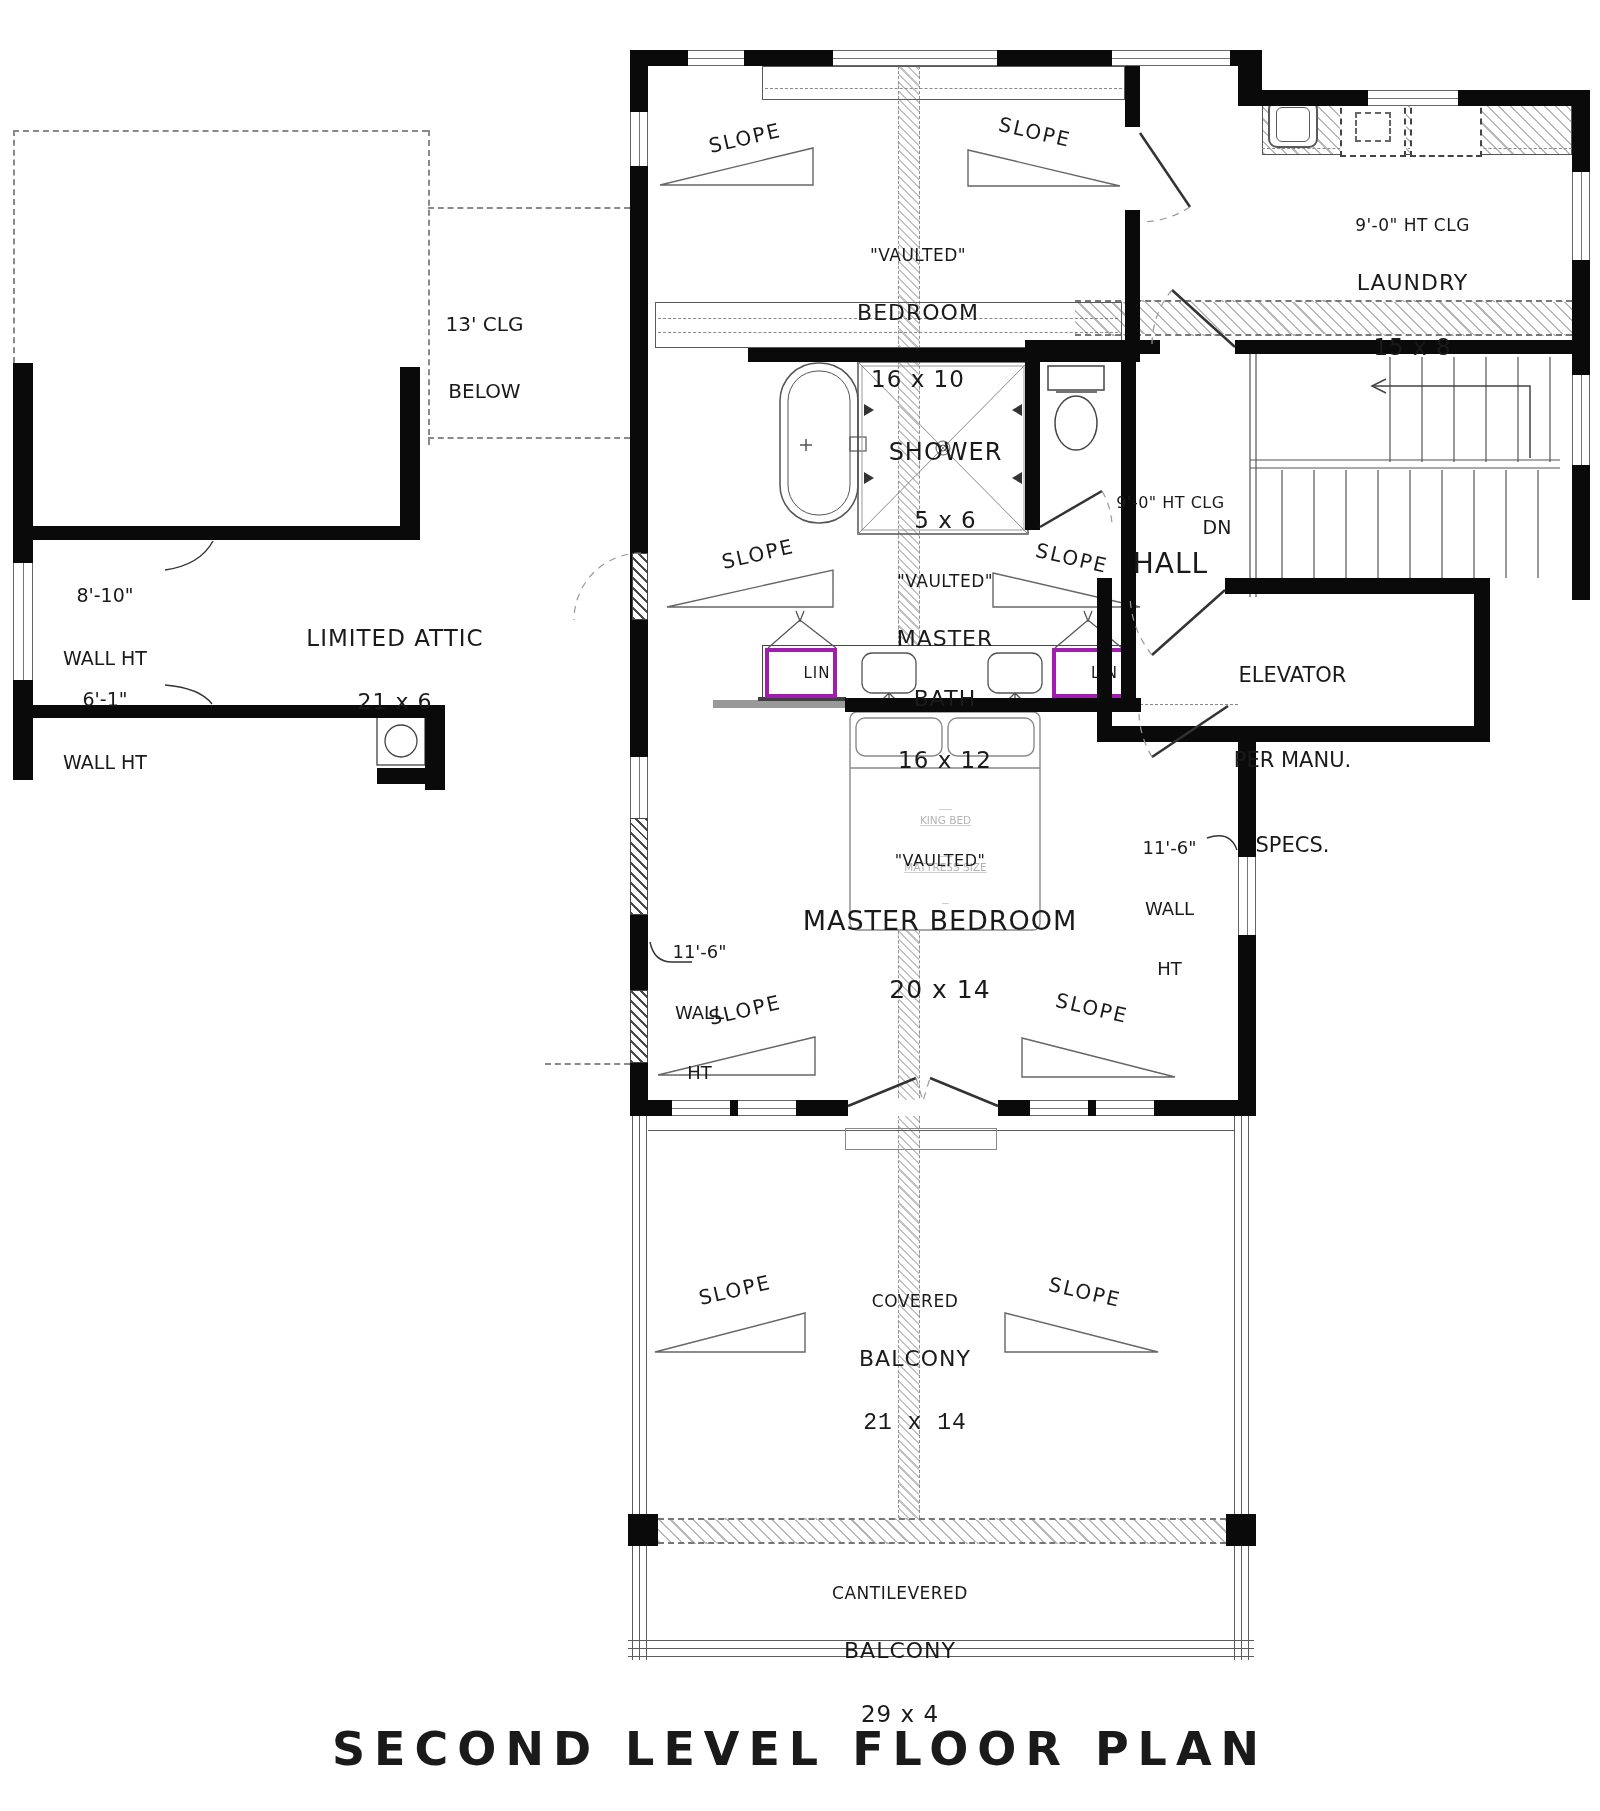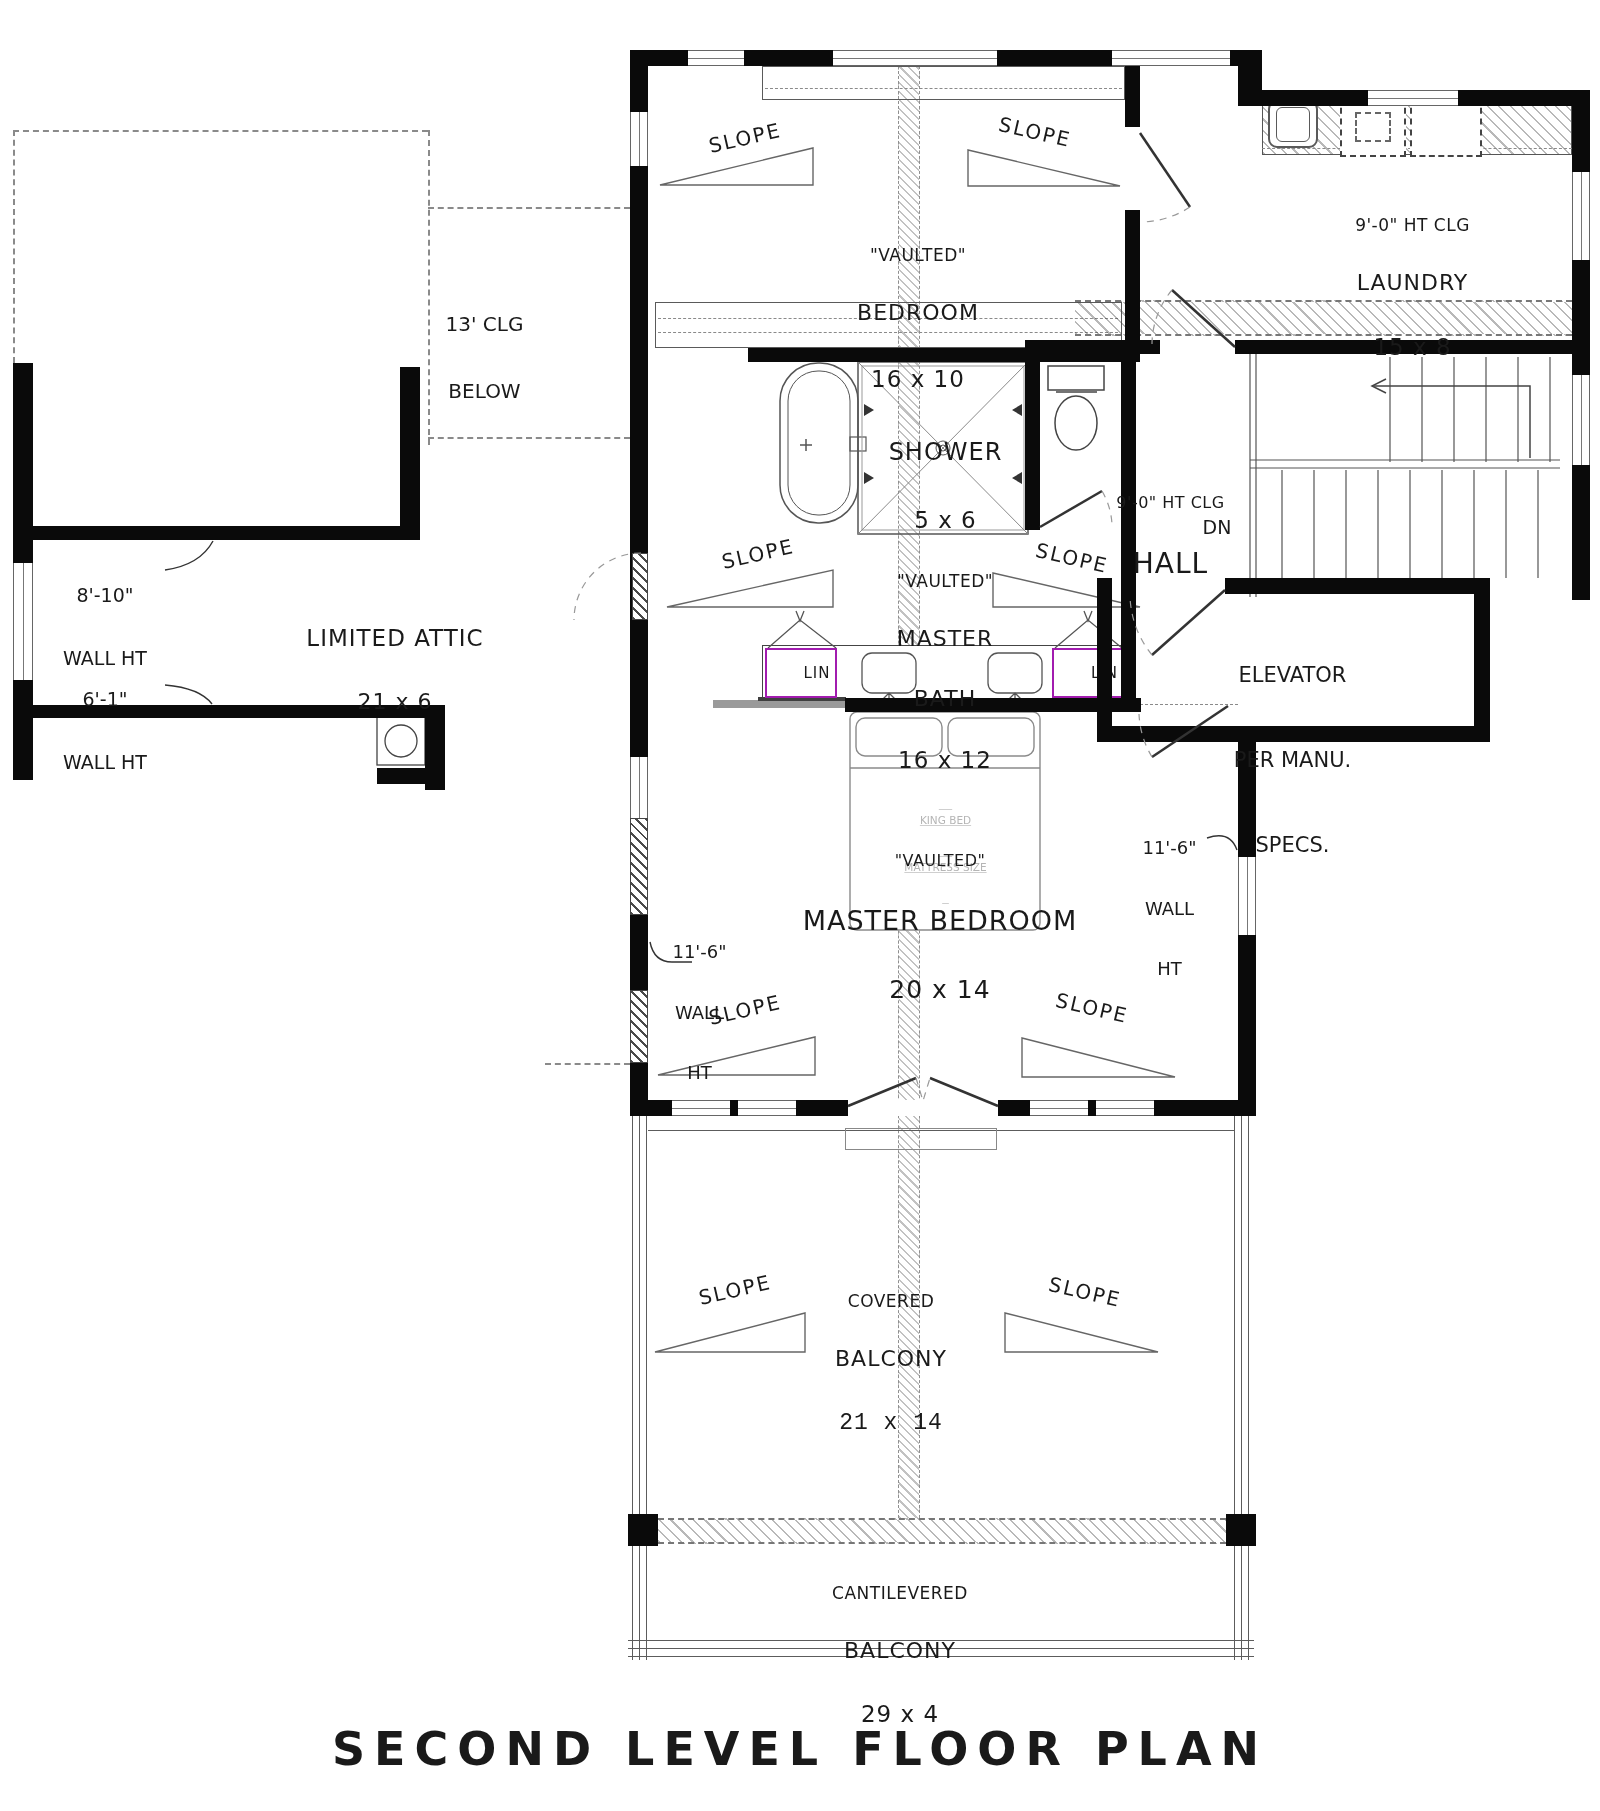--- a/index.html
+++ b/index.html
@@ -22,21 +22,21 @@
   .dashL{position:absolute;border-left:2px dashed #8a8a8a;width:0;}
   .thin{position:absolute;border:1px solid #5a5a5a;box-sizing:border-box;background:#fff;}
   .lineV{position:absolute;width:0;border-left:1px solid #5c5c5c;}
   .lineH{position:absolute;height:0;border-top:1px solid #5c5c5c;}
   .lbl{position:absolute;text-align:center;line-height:1.12;white-space:pre;}
   .note{font-size:17px;letter-spacing:.5px;}
   .rname{font-size:22px;letter-spacing:1px;}
   .rdim{font-size:23px;letter-spacing:1px;}
   .small{font-size:18px;}
   .slope{position:absolute;width:120px;text-align:center;font-size:20px;letter-spacing:2px;}
-  .linbox{position:absolute;border:2px solid #a21caf;background:#fff;box-sizing:border-box;
+  .linbox{position:absolute;border:4px solid #a21caf;background:#fff;box-sizing:border-box;
           display:flex;align-items:center;justify-content:center;font-size:15px;letter-spacing:1px;padding-left:32px;}
   svg{position:absolute;left:0;top:0;pointer-events:none;}
   .title{position:absolute;left:0;top:1722px;width:1600px;text-align:center;
          font-size:46px;font-weight:600;letter-spacing:9px;}
   .ghost{color:#b5b5b5;font-size:10.5px;line-height:1.5;text-decoration:underline;text-decoration-color:#cfcfcf;}
 </style>
 </head>
 <body>
 
 <div id="plan">
@@ -302,21 +302,21 @@
     <div>WALL</div>
     <div>HT</div>
   </div>
 
   <div class="lbl" style="left:1122px;top:798px;width:95px;font-size:18px;">
     <div>11'-6"</div>
     <div>WALL</div>
     <div>HT</div>
   </div>
 
-  <div class="lbl" style="left:786px;top:1256px;width:210px;">
+  <div class="lbl" style="left:810px;top:1256px;width:210px;">
     <div class="note">COVERED</div>
     <div class="rname">BALCONY</div>
     <div class="rdim" style="margin-top:4px;font-family:Liberation Mono, monospace;">21 x 14</div>
   </div>
 
   <div class="lbl" style="left:795px;top:1548px;width:210px;">
     <div class="note">CANTILEVERED</div>
     <div class="rname">BALCONY</div>
     <div class="rdim" style="margin-top:3px;">29 x 4</div>
   </div>

